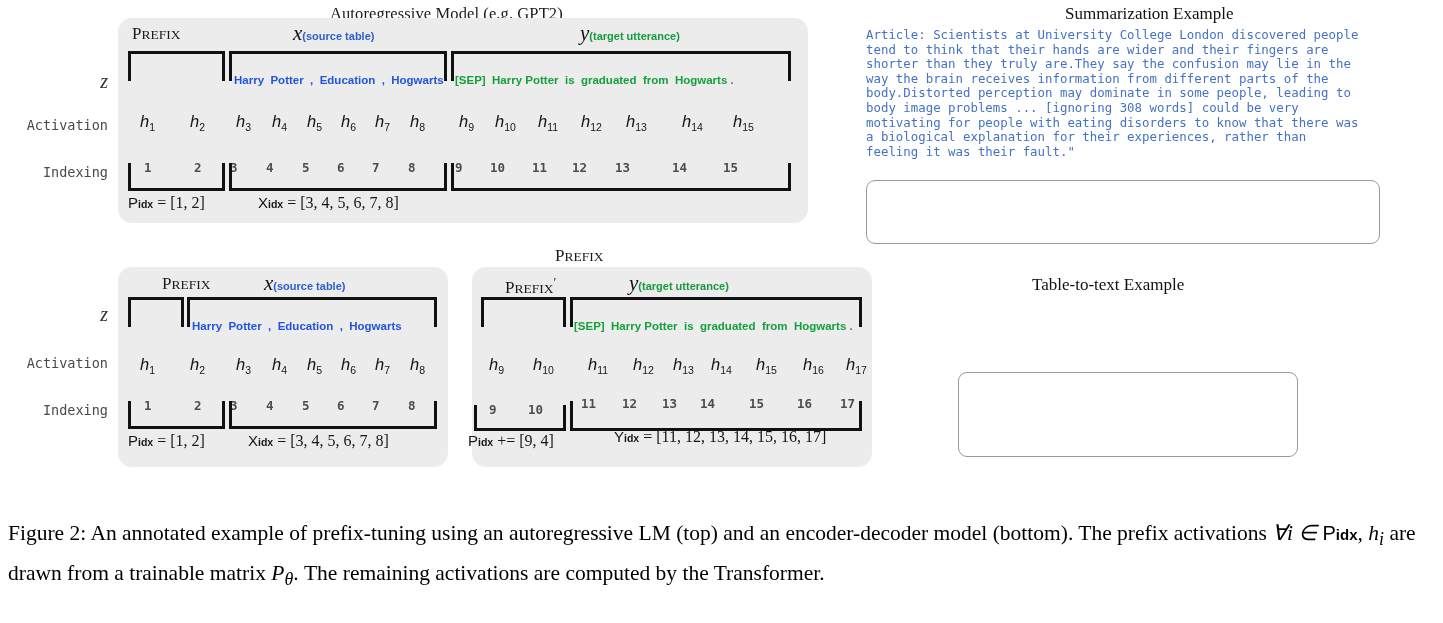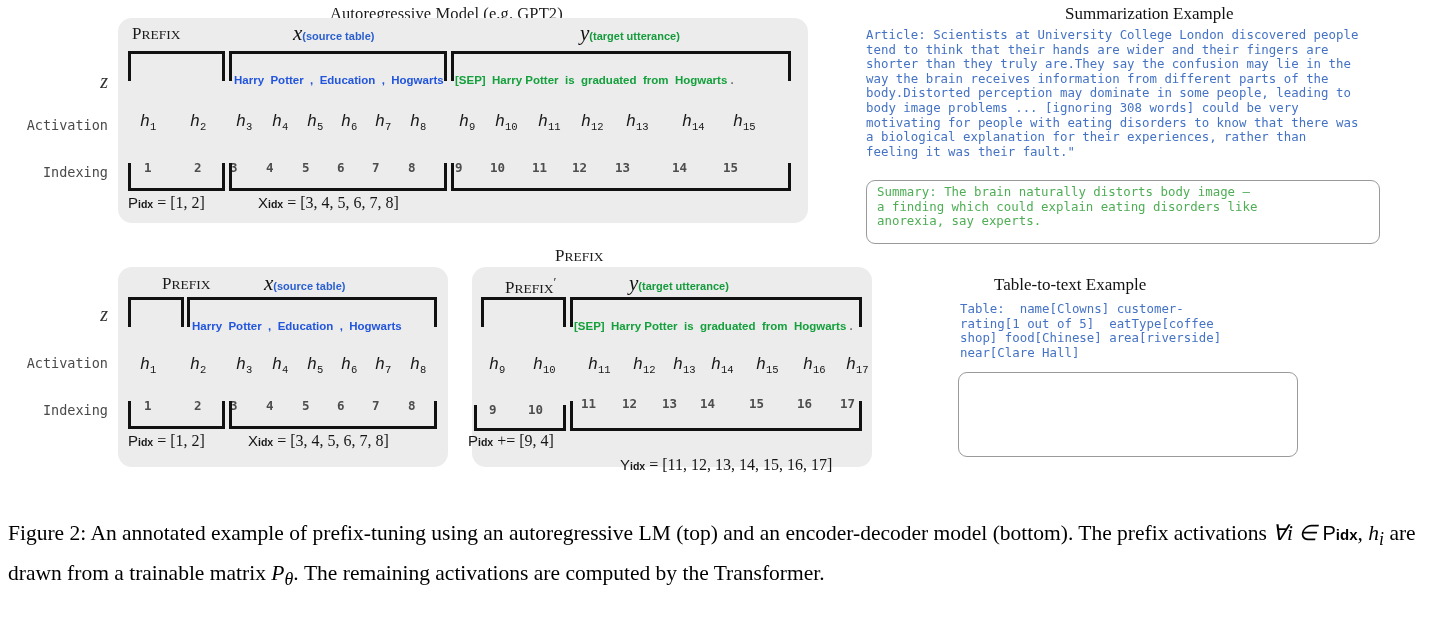--- a/index.html
+++ b/index.html
@@ -46,21 +46,21 @@
 
   
   .tokrow{position:absolute;white-space:nowrap;font-family:"Liberation Sans",sans-serif;
           font-size:11.5px;font-weight:bold;}
   .tok-blue{color:#2255dd;}
   .tok-green{color:#14a03c;}
   .tok-dot{color:#6f6f6f;font-weight:bold;}
 
   
   .hrow{position:absolute;white-space:nowrap;}
-  .h{position:absolute;font-family:Liberation Mono, monospace;font-style:italic;
+  .h{position:absolute;font-family:Liberation Sans, sans-serif;font-style:italic;
      font-size:16.5px;color:#161616;}
   .h sub{font-size:10.5px;font-style:normal;}
 
   
   .idx{position:absolute;font-family:"DejaVu Sans Mono",monospace;
        font-size:12.5px;font-weight:bold;color:#4d4d4d;}
 
   
   .brk{position:absolute;}
   .brk i{position:absolute;background:#111;display:block;}
@@ -360,47 +360,40 @@
 
   <div class="formula" style="left:128px;top:432px;">
      <span class="nm">P</span><span class="sb">idx</span><span> = [1, 2]</span>
   </div>
   <div class="formula" style="left:248px;top:432px;">
      <span class="nm">X</span><span class="sb">idx</span><span> = [3, 4, 5, 6, 7, 8]</span>
   </div>
   <div class="formula" style="left:468px;top:432px;">
      <span class="nm">P</span><span class="sb">idx</span><span> += [9, 4]</span>
   </div>
-  <div class="formula" style="left:614px;top:456px;margin-left:6px;">
+  <div class="formula" style="left:614px;top:428px;">
      <span class="nm">Y</span><span class="sb">idx</span><span> = [11, 12, 13, 14, 15, 16, 17]</span>
   </div>
 
   <div class="exTitle" style="left:1065px;top:4px;">Summarization Example</div>
 
   <div class="mono blue" style="left:866px;top:28px;width:580px;">Article: Scientists at University College London discovered people
 tend to think that their hands are wider and their fingers are
 shorter than they truly are.They say the confusion may lie in the
 way the brain receives information from different parts of the
 body.Distorted perception may dominate in some people, leading to
 body image problems ... [ignoring 308 words] could be very
 motivating for people with eating disorders to know that there was
 a biological explanation for their experiences, rather than
 feeling it was their fault."</div>
 
   <div class="roundbox" style="left:866px;top:180px;width:512px;height:62px;"></div>
-  <div class="mono green" style="left:877px;top:185px;width:500px;">Summary: The brain naturally distorts body image –
-a finding which could explain eating disorders like
-anorexia, say experts.</div>
-
-  <div class="exTitle" style="left:994px;top:275px;">Table-to-text Example</div>
-
-  <div class="mono blue" style="left:960px;top:302px;width:380px;">Table:  name[Clowns] customer-
-rating[1 out of 5]  eatType[coffee
-shop] food[Chinese] area[riverside]
-near[Clare Hall]</div>
+
+  <div class="exTitle" style="left:1032px;top:275px;">Table-to-text Example</div>
+
 
   <div class="roundbox" style="left:958px;top:372px;width:338px;height:83px;"></div>
 
   <div class="caption">
     <span>Figure 2:  An annotated example of prefix-tuning using an autoregressive LM (top) and an encoder-decoder model (bottom). The prefix activations </span><span class="it">∀i ∈ </span><span class="nm">P</span><span class="sb">idx</span><span class="it">, h</span><sub class="it">i</sub><span> are drawn from a trainable matrix </span><span class="it">P</span><sub class="it">θ</sub><span>. The remaining activations are computed by the Transformer.</span>
   </div>
 
 </div>
 
 </body></html>

